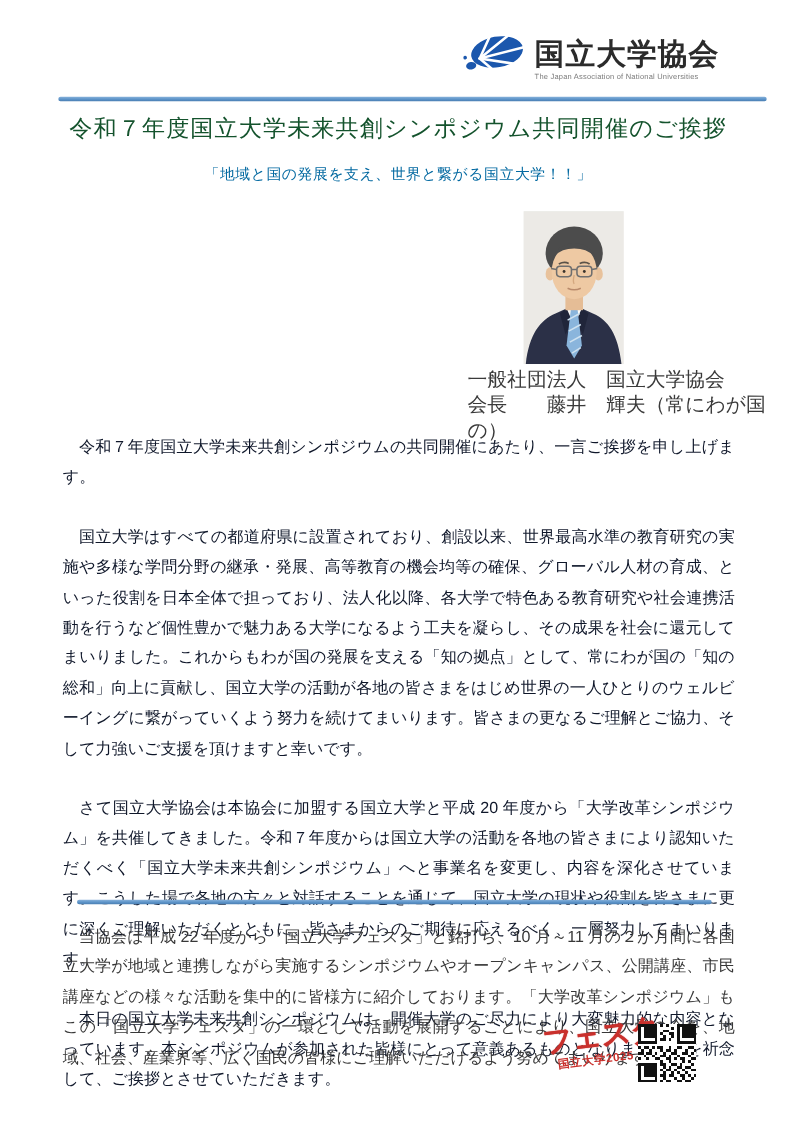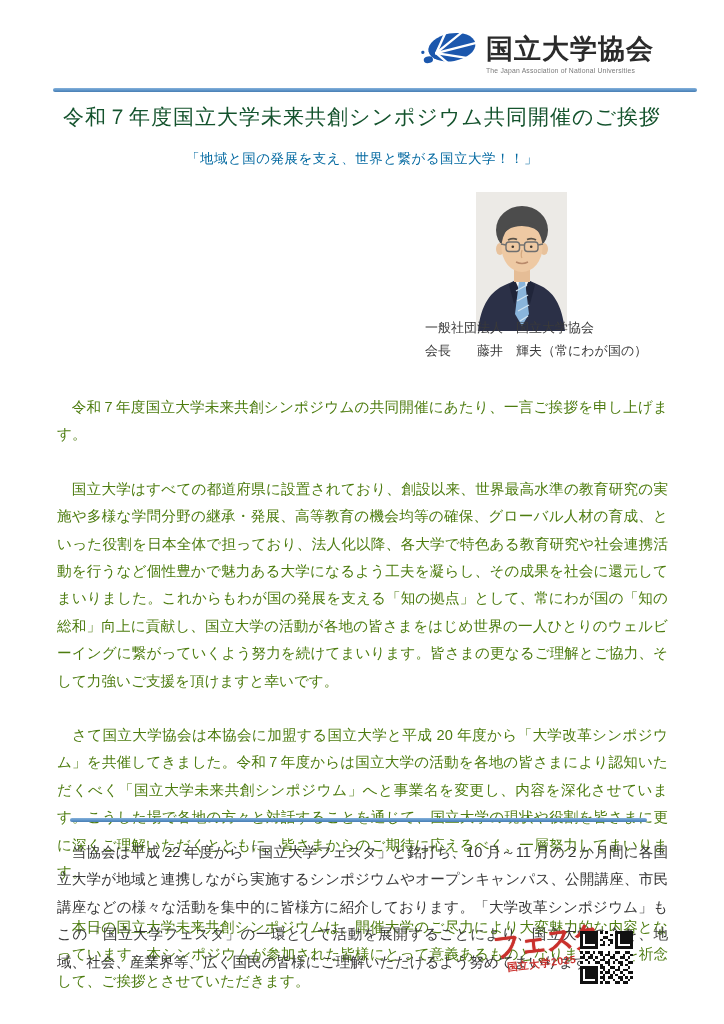--- a/index.html
+++ b/index.html
@@ -45,27 +45,27 @@
     position:absolute;top:138px;left:0;width:100%;
     text-align:center;font-size:13.5px;font-weight:500;color:#0369a1;letter-spacing:.5px;margin-top:12px;
   }
   
   .photo{
     position:absolute;top:192px;left:476px;width:91px;height:139px;
     background:#eceae6;overflow:hidden;
   }
   .photo svg{display:block;width:100%;height:100%;}
   .photo-caption{
-    position:absolute;top:316px;left:425px;width:280px;
-    font-size:13px;line-height:23px;color:#3a3a3a;
+    position:absolute;top:334px;left:425px;width:280px;
+    font-size:18px;line-height:23px;color:#3a3a3a;
   }
   
   .body-text{
     position:absolute;top:394px;left:57px;width:611px;
-    font-size:14.6px;line-height:27.4px;color:#4d7c0f;
+    font-size:14.6px;line-height:27.4px;color:#0f172a;
     text-align:justify;
   }
   .body-text p{margin:0 0 27px 0;}
   .body-text p:last-child{margin-bottom:0;}
   
   .footer-text{
     position:absolute;top:839px;left:57px;width:611px;
     font-size:14.6px;line-height:27.4px;color:#383838;
     text-align:justify;
   }

